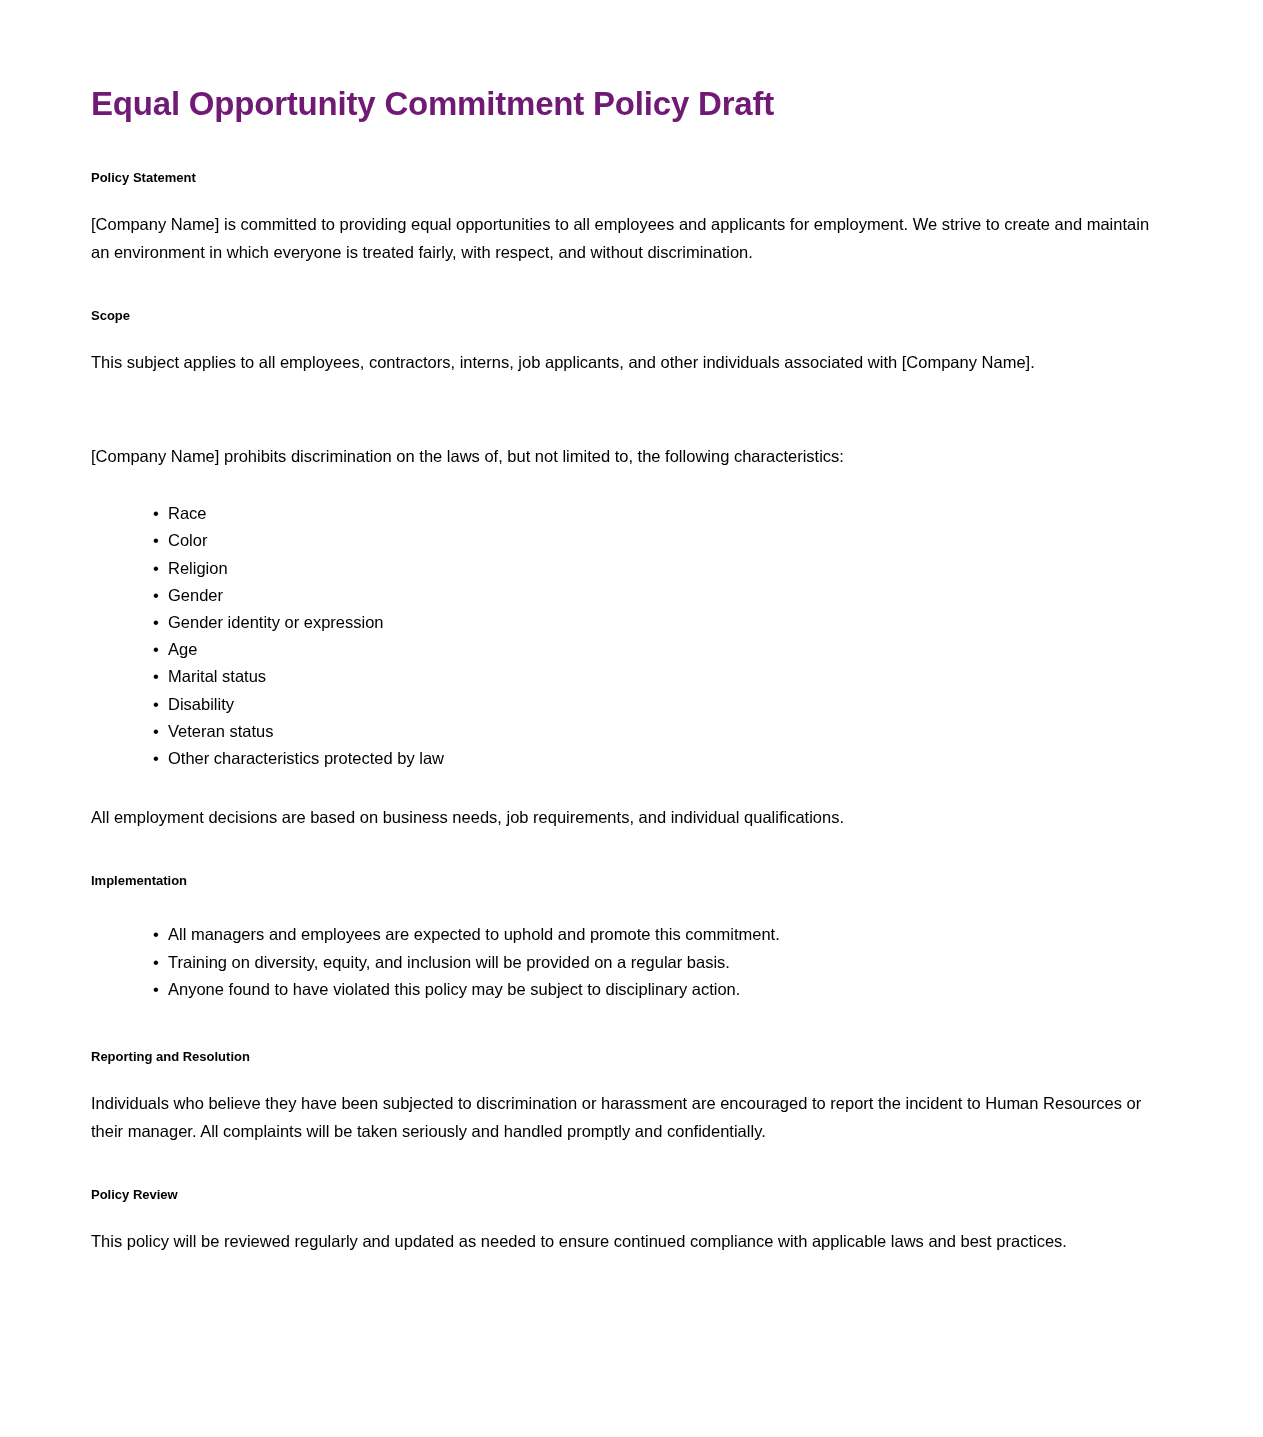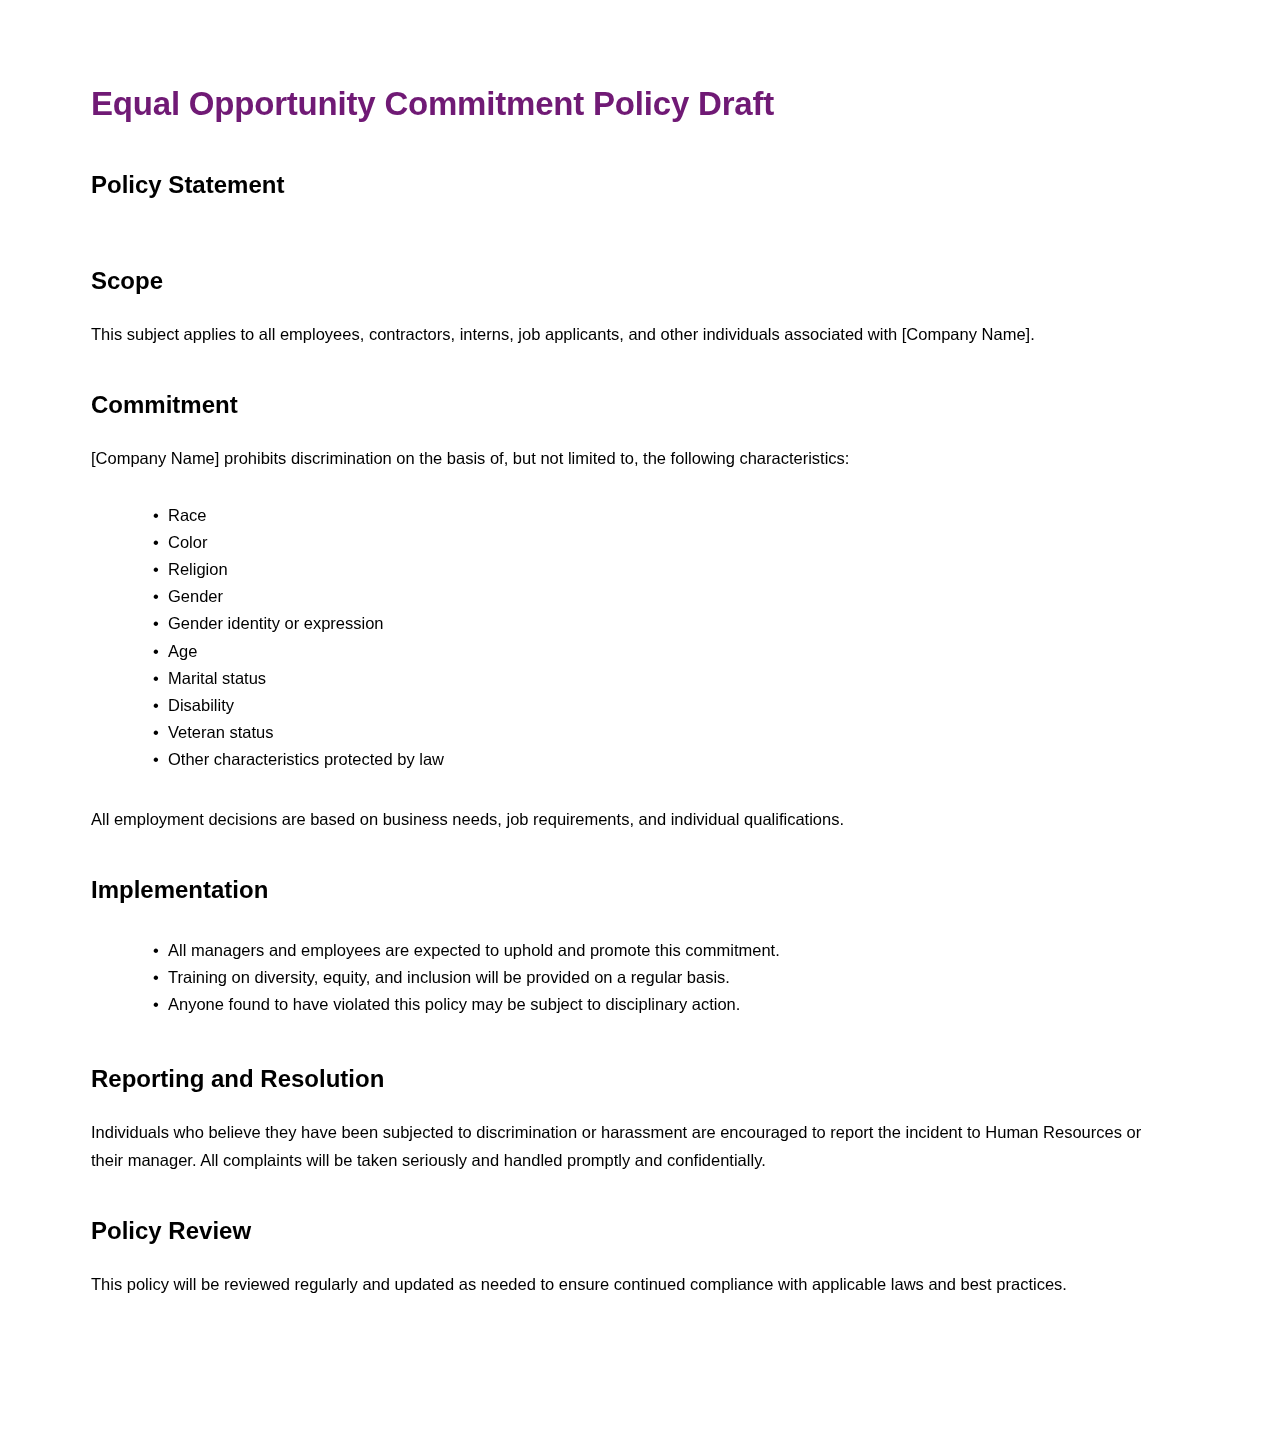--- a/index.html
+++ b/index.html
@@ -27,21 +27,21 @@
     font-weight: bold;
     line-height: 1.2;
     letter-spacing: -0.2px;
     margin: 0 0 0 0;
     color: #701a75;
   }
   .section {
     margin: 0;
   }
   .section-heading {
-    font-size: 24px;
+    font-size: 13px;
     font-weight: bold;
     line-height: 1.25;
     margin: 0;
     color: #000000;
   }
   h2.section-heading {
     margin-top: 0;
   }
   .para {
     font-size: 16.5px;
@@ -86,36 +86,36 @@
 
 <div class="page">
 
   <h1 class="doc-title">Equal Opportunity Commitment Policy Draft</h1>
 
   <div class="sp-title-to-h2"></div>
 
   <section class="section">
     <h2 class="section-heading">Policy Statement</h2>
     <div class="sp-h2-to-para"></div>
+    <p class="para">[Company Name] is committed to providing equal opportunities to all employees and applicants for employment. We strive to create and maintain an environment in which everyone is treated fairly, with respect, and without discrimination.</p>
   </section>
 
   <div class="sp-para-to-h2"></div>
 
   <section class="section">
     <h2 class="section-heading">Scope</h2>
     <div class="sp-h2-to-para"></div>
     <p class="para">This subject applies to all employees, contractors, interns, job applicants, and other individuals associated with [Company Name].</p>
   </section>
 
   <div class="sp-para-to-h2"></div>
 
   <section class="section">
-    <h2 class="section-heading">Commitment</h2>
     <div class="sp-h2-to-para"></div>
-    <p class="para">[Company Name] prohibits discrimination on the basis of, but not limited to, the following characteristics:</p>
+    <p class="para">[Company Name] prohibits discrimination on the laws of, but not limited to, the following characteristics:</p>
     <div class="sp-para-to-list"></div>
     <ul class="bullets">
       <li>Race</li>
       <li>Color</li>
       <li>Religion</li>
       <li>Gender</li>
       <li>Gender identity or expression</li>
       <li>Age</li>
       <li>Marital status</li>
       <li>Disability</li>

